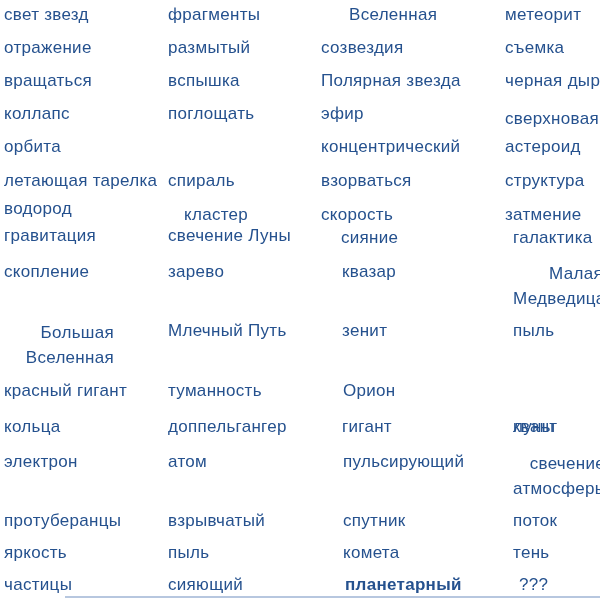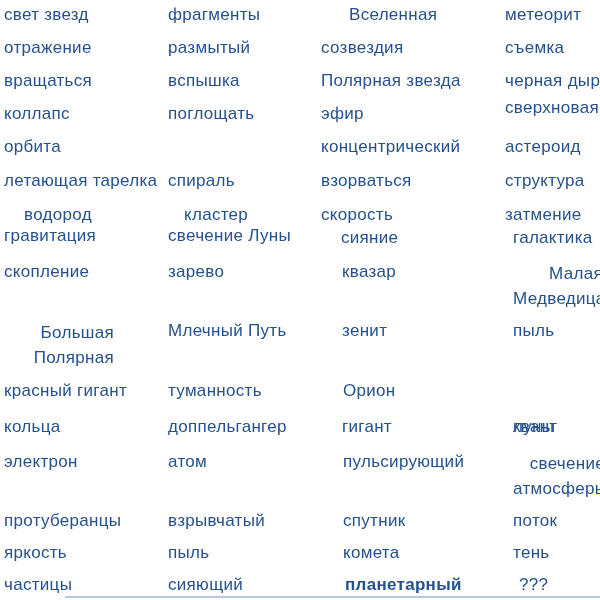--- a/index.html
+++ b/index.html
@@ -52,41 +52,41 @@
     <div class="word" style="left: 168px; top: 37px;">размытый</div>
     <div class="word" style="left: 321px; top: 37px;">созвездия</div>
     <div class="word" style="left: 505px; top: 37px;">съемка</div>
     <div class="word" style="left: 4px; top: 70px;">вращаться</div>
     <div class="word" style="left: 168px; top: 70px;">вспышка</div>
     <div class="word" style="left: 321px; top: 70px;">Полярная звезда</div>
     <div class="word" style="left: 505px; top: 70px;">черная дыра</div>
     <div class="word" style="left: 4px; top: 103px;">коллапс</div>
     <div class="word" style="left: 168px; top: 103px;">поглощать</div>
     <div class="word" style="left: 321px; top: 103px;">эфир</div>
-    <div class="word" style="left: 505px; top: 97px;">сверхновая</div>
+    <div class="word" style="left: 505px; top: 108px;">сверхновая</div>
     <div class="word" style="left: 4px; top: 136px;">орбита</div>
     <div class="word" style="left: 321px; top: 136px;">концентрический</div>
     <div class="word" style="left: 505px; top: 136px;">астероид</div>
     <div class="word" style="left: 4px; top: 170px;">летающая тарелка</div>
     <div class="word" style="left: 168px; top: 170px;">спираль</div>
     <div class="word" style="left: 321px; top: 170px;">взорваться</div>
     <div class="word" style="left: 505px; top: 170px;">структура</div>
-    <div class="word" style="left: 4px; top: 204px; margin-left: 20px;">водород</div>
+    <div class="word" style="left: 4px; top: 198px;">водород</div>
     <div class="word" style="left: 184px; top: 204px;">кластер</div>
     <div class="word" style="left: 321px; top: 204px;">скорость</div>
     <div class="word" style="left: 505px; top: 204px;">затмение</div>
     <div class="word" style="left: 4px; top: 225px;">гравитация</div>
     <div class="word" style="left: 168px; top: 225px;">свечение Луны</div>
     <div class="word" style="left: 341px; top: 227px;">сияние</div>
     <div class="word" style="left: 513px; top: 227px;">галактика</div>
     <div class="word" style="left: 4px; top: 261px;">скопление</div>
     <div class="word" style="left: 168px; top: 261px;">зарево</div>
     <div class="word" style="left: 342px; top: 261px;">квазар</div>
     <div class="word wrap" style="left: 513px; top: 261px; width: 90px;">Малая Медведица</div>
-    <div class="word wrap" style="left: 4px; top: 320px; width: 110px;">Большая Полярная</div>
+    <div class="word wrap" style="left: 4px; top: 320px; width: 110px;">Большая Вселенная</div>
     <div class="word" style="left: 168px; top: 320px;">Млечный Путь</div>
     <div class="word" style="left: 342px; top: 320px;">зенит</div>
     <div class="word" style="left: 513px; top: 320px;">пыль</div>
     <div class="word" style="left: 4px; top: 380px;">красный гигант</div>
     <div class="word" style="left: 168px; top: 380px;">туманность</div>
     <div class="word" style="left: 343px; top: 380px;">Орион</div>
     <div class="word" style="left: 513px; top: 380px; margin-top: 36px;">луны</div>
     <div class="word" style="left: 4px; top: 416px;">кольца</div>
     <div class="word" style="left: 168px; top: 416px;">доппельгангер</div>
     <div class="word" style="left: 342px; top: 416px;">гигант</div>

